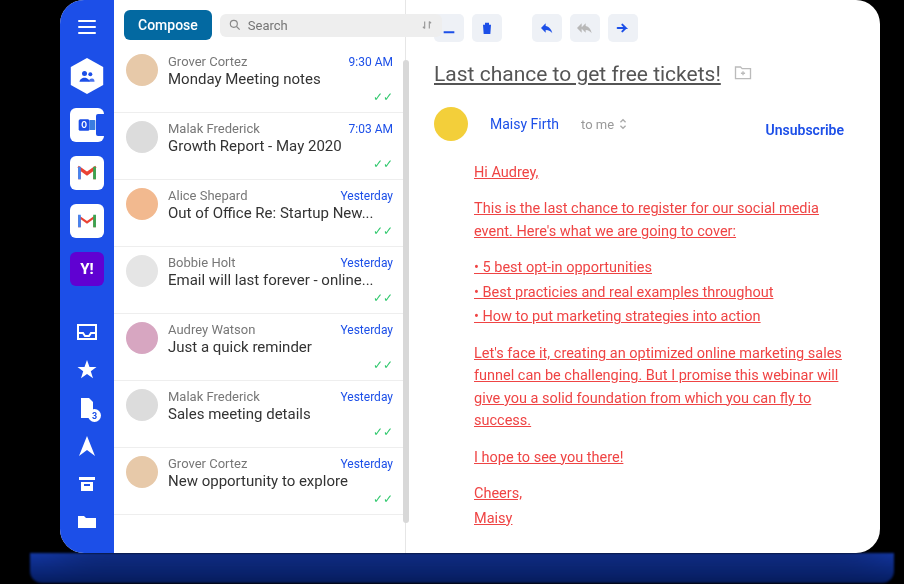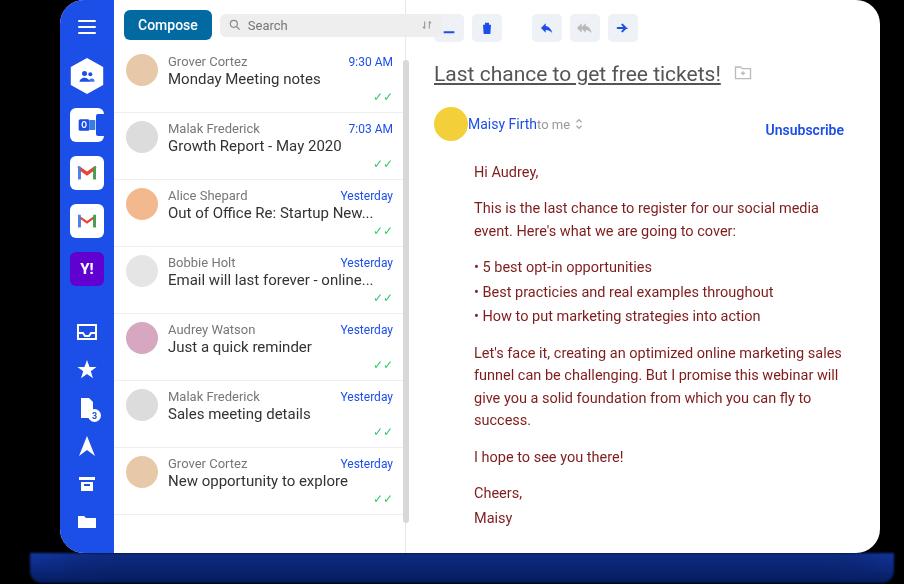--- a/index.html
+++ b/index.html
@@ -108,26 +108,26 @@
   .tb-btn {
     width:30px;height:28px;border-radius:5px;background:#eef1f6;
     display:flex;align-items:center;justify-content:center;cursor:pointer;color:#1C4FE8;
   }
   .tb-btn.danger{color:#1C4FE8;}
   .tb-btn svg{width:16px;height:16px;}
   .tb-btn.muted{color:#b8b8b8;}
   .tb-gap{width:14px;}
   .subject-line { display:flex; align-items:flex-start; gap:12px; font-size:21px; color:#555; padding:10px 0 18px 0;text-decoration:underline;}
   .subject-line .fold{color:#bbb;}
-  .from-row { display:flex; align-items:center; gap:0; padding-bottom:18px;}
+  .from-row { display:flex; align-items:center; gap:22px; padding-bottom:18px;}
   .from-row .avatar{width:34px;height:34px;}
   .from-name{color:#1C4FE8; font-size:14px;}
   .to-me{color:#999;font-size:13px; display:flex;align-items:center;gap:4px;justify-content:flex-end;}
   .unsub{margin-left:auto; color:#1C4FE8; font-weight:600; font-size:14px; padding:6px 12px; cursor:pointer;margin-top:12px;}
-  .body-txt { font-size:14.5px; color:#7f1d1d; line-height:1.55; padding-left:40px; padding-right:8px;}
+  .body-txt { font-size:14.5px; color:#ef4444; line-height:1.55; padding-left:40px; padding-right:8px;text-decoration:underline;}
   .body-txt p{margin-bottom:14px;}
   .hamburger{display:flex;flex-direction:column;gap:4px;justify-content:center;align-items:center;}
   .hamburger span{width:18px;height:2px;background:#fff;border-radius:1px;}
 </style>
 </head>
 <body>
 
 <div class="bottom-glow"></div>
 <div class="app">
 

